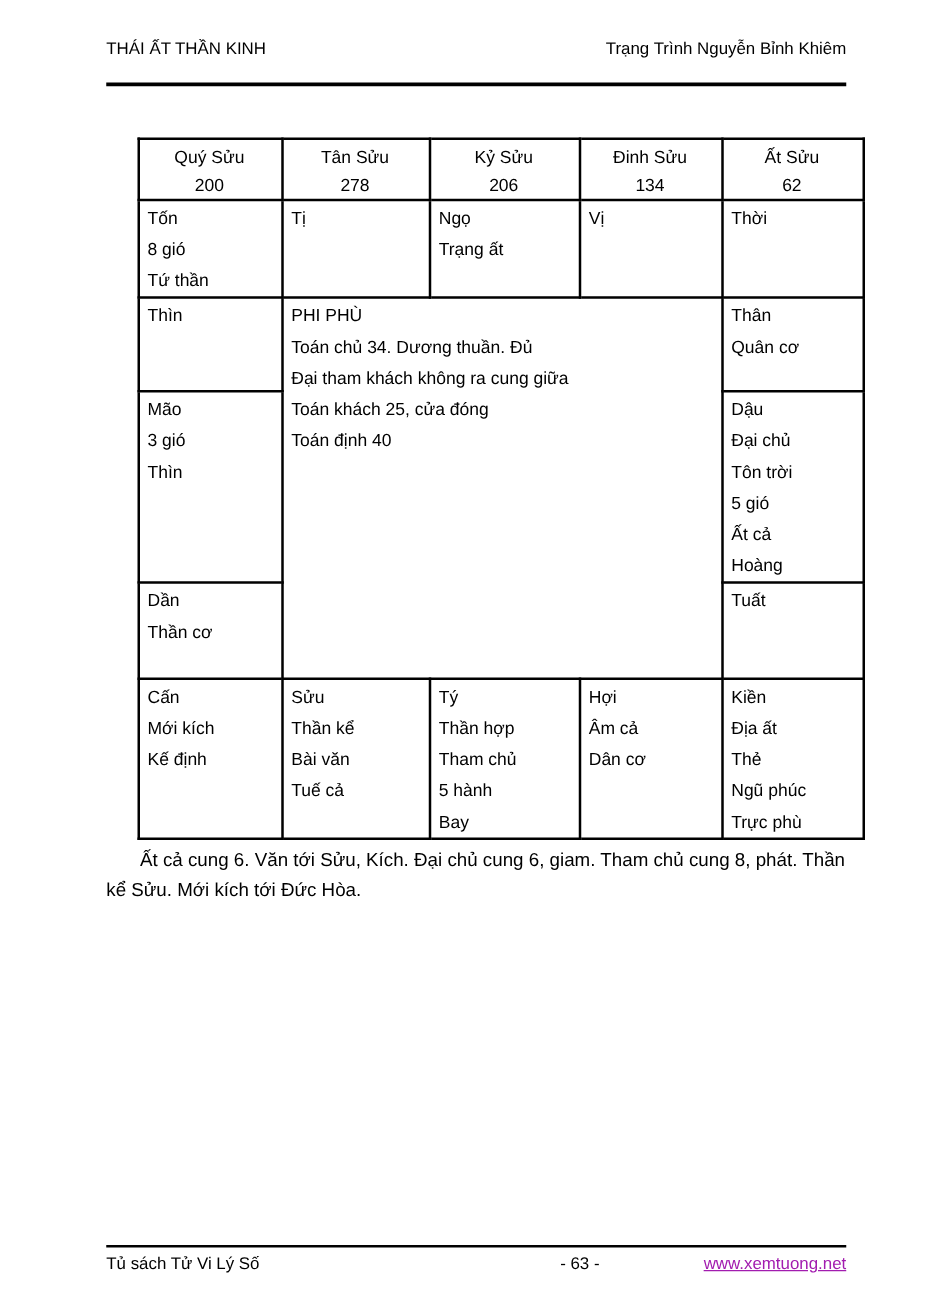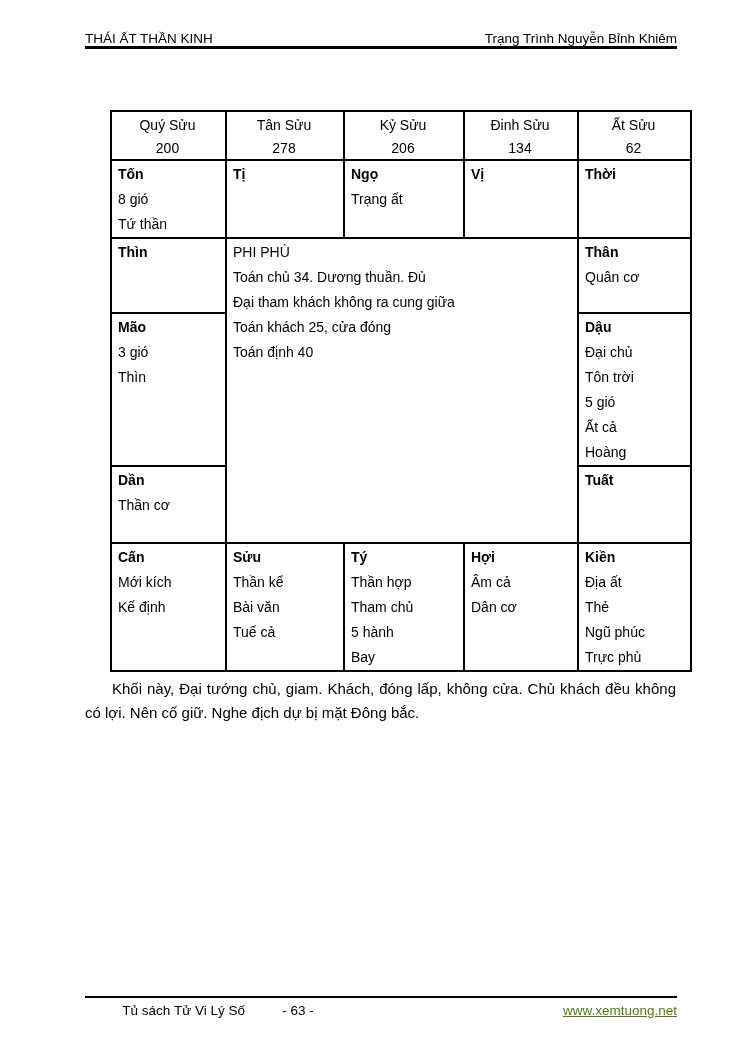--- a/index.html
+++ b/index.html
@@ -4,55 +4,55 @@
 <style>
   html,body{margin:0;padding:0;background:#ffffff;}
   .page{
     position:relative;width:744px;height:1051px;background:#ffffff;color:#000;
     font-family:"Liberation Sans","DejaVu Sans",sans-serif;overflow:hidden;
   }
   
   .doc-header{
     position:absolute;top:31px;left:85px;width:592px;
     display:flex;justify-content:space-between;align-items:flex-end;
-    font-size:13.5px;padding-bottom:0;border-bottom:3px solid #000;
+    font-size:13.5px;padding-bottom:20px;border-bottom:3px solid #000;
   }
   
   table.chart{
     position:absolute;left:110px;top:110px;width:580px;
     border-collapse:collapse;table-layout:fixed;
   }
   table.chart td{
     border:2px solid #000;vertical-align:top;
     padding:1px 4px 0 6px;font-size:14px;line-height:25px;
     overflow:hidden;
   }
   tr.year-row td{
     text-align:center;padding:2px 4px 0 2px;line-height:22.5px;margin-left:46px;
   }
-  .label{font-weight:bold;}
+  .label{font-weight:normal;}
   td.center-cell{
     text-align:left;padding:62px 4px 0 4px;font-size:14.5px;line-height:25px;
   }
   
   .body-text{
     position:absolute;left:85px;top:677px;width:591px;
     font-size:15px;line-height:24px;text-align:justify;
   }
   .body-text p{margin:0 0 5px 0;text-indent:27px;}
   
   .doc-footer{
     position:absolute;left:85px;top:996px;width:592px;
     border-top:2.5px solid #000;padding-top:5px;
     display:flex;font-size:13.5px;
   }
-  .f-left{flex:1;text-align:center;}
-  .f-center{flex:1;text-align:left;}
+  .f-left{flex:1;text-align:left;}
+  .f-center{flex:1;text-align:right;}
   .f-right{flex:1;text-align:right;}
-  .site-link{text-decoration:underline;color:#4d7c0f;cursor:pointer;}
+  .site-link{text-decoration:underline;color:#a21caf;cursor:pointer;}
 </style>
 </head>
 <body>
 
 <div class="page">
 
   <div class="doc-header">
     <span>THÁI ẤT THẦN KINH</span>
     <span>Trạng Trình Nguyễn Bỉnh Khiêm</span>
   </div>
@@ -177,21 +177,21 @@
         <div>Địa ất</div>
         <div>Thẻ</div>
         <div>Ngũ phúc</div>
         <div>Trực phù</div>
       </td>
     </tr>
   </tbody>
     </table>
 
   <div class="body-text">
-    <p>Khối này, Đại tướng chủ, giam. Khách, đóng lấp, không cửa. Chủ khách đều không có lợi. Nên cố giữ. Nghe địch dự bị mặt Đông bắc.</p>
+    <p>Ất cả cung 6. Văn tới Sửu, Kích. Đại chủ cung 6, giam. Tham chủ cung 8, phát. Thần kể Sửu. Mới kích tới Đức Hòa.</p>
   </div>
 
   <div class="doc-footer">
     <span class="f-left">Tủ sách Tử Vi Lý Số</span>
     <span class="f-center">- 63 -</span>
     <span class="f-right"><span class="site-link">www.xemtuong.net</span></span>
   </div>
 
 </div>
 

